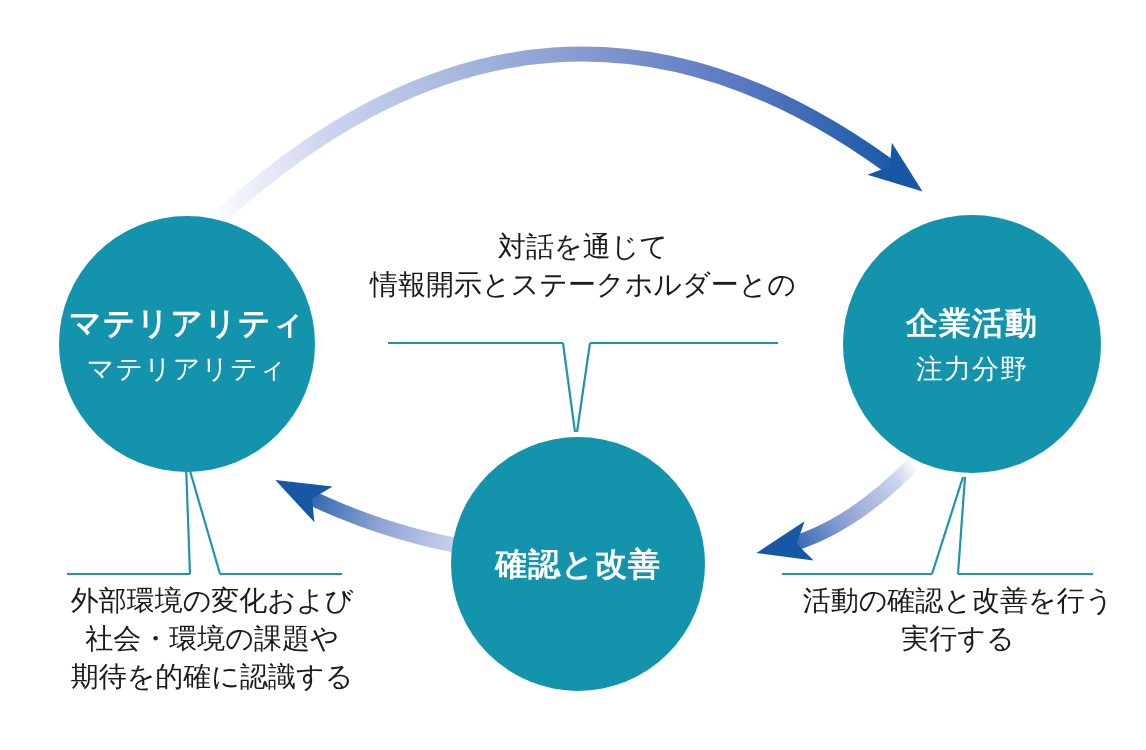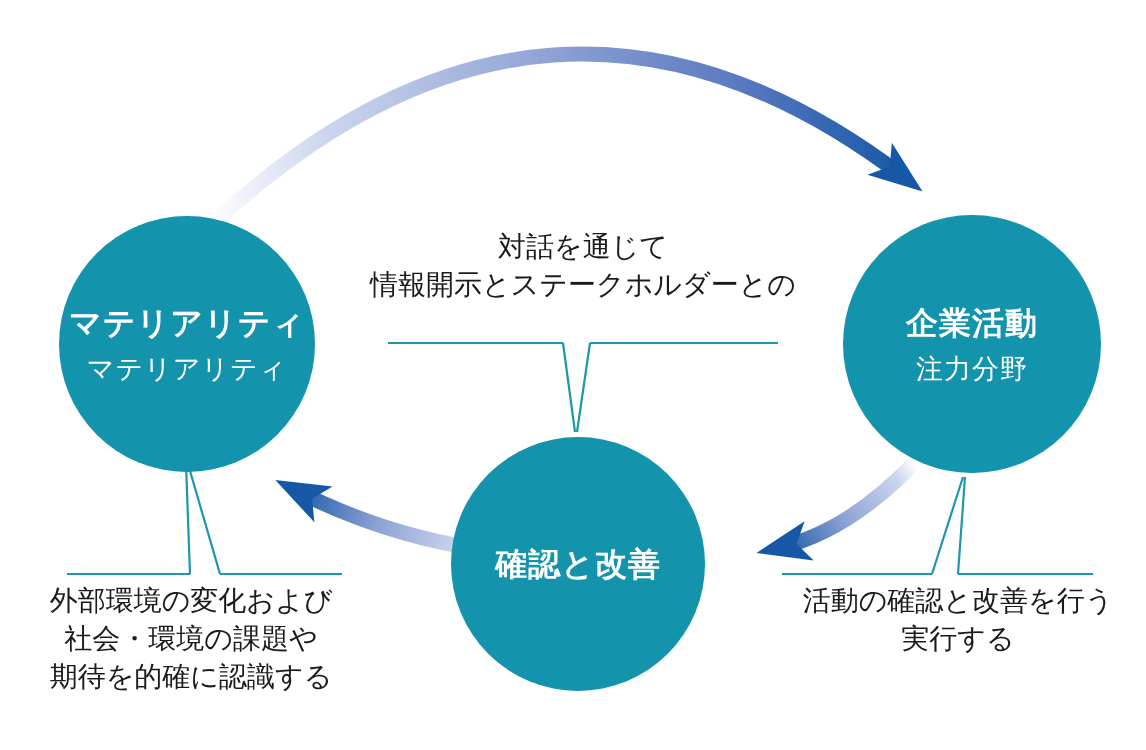--- a/index.html
+++ b/index.html
@@ -62,21 +62,21 @@
     position: absolute;
     z-index: 3;
     text-align: center;
     font-size: 28px;
     line-height: 38px;
     font-weight: 400;
     color: var(--text-dark);
     letter-spacing: 0px;
   }
   .caption-center       { left: 353px; top: 228px; width: 460px; }
-  .caption-bottom-left  { left: 31px;  top: 582px; width: 320px; }
+  .caption-bottom-left  { left: 52px;  top: 582px; width: 320px; }
   .caption-bottom-right { left: 773px; top: 582px; width: 370px; }
 
   
   .stop-fade  { stop-color: #ffffff; }
   .stop-light { stop-color: #ccd5ee; }
   .stop-mid   { stop-color: var(--arrow-mid-blue); }
   .stop-deep  { stop-color: #5878c0; }
   .stop-dark  { stop-color: var(--arrow-dark-blue); }
   .arrowhead-fill { fill: var(--arrow-dark-blue); }
   .callout-stroke {

